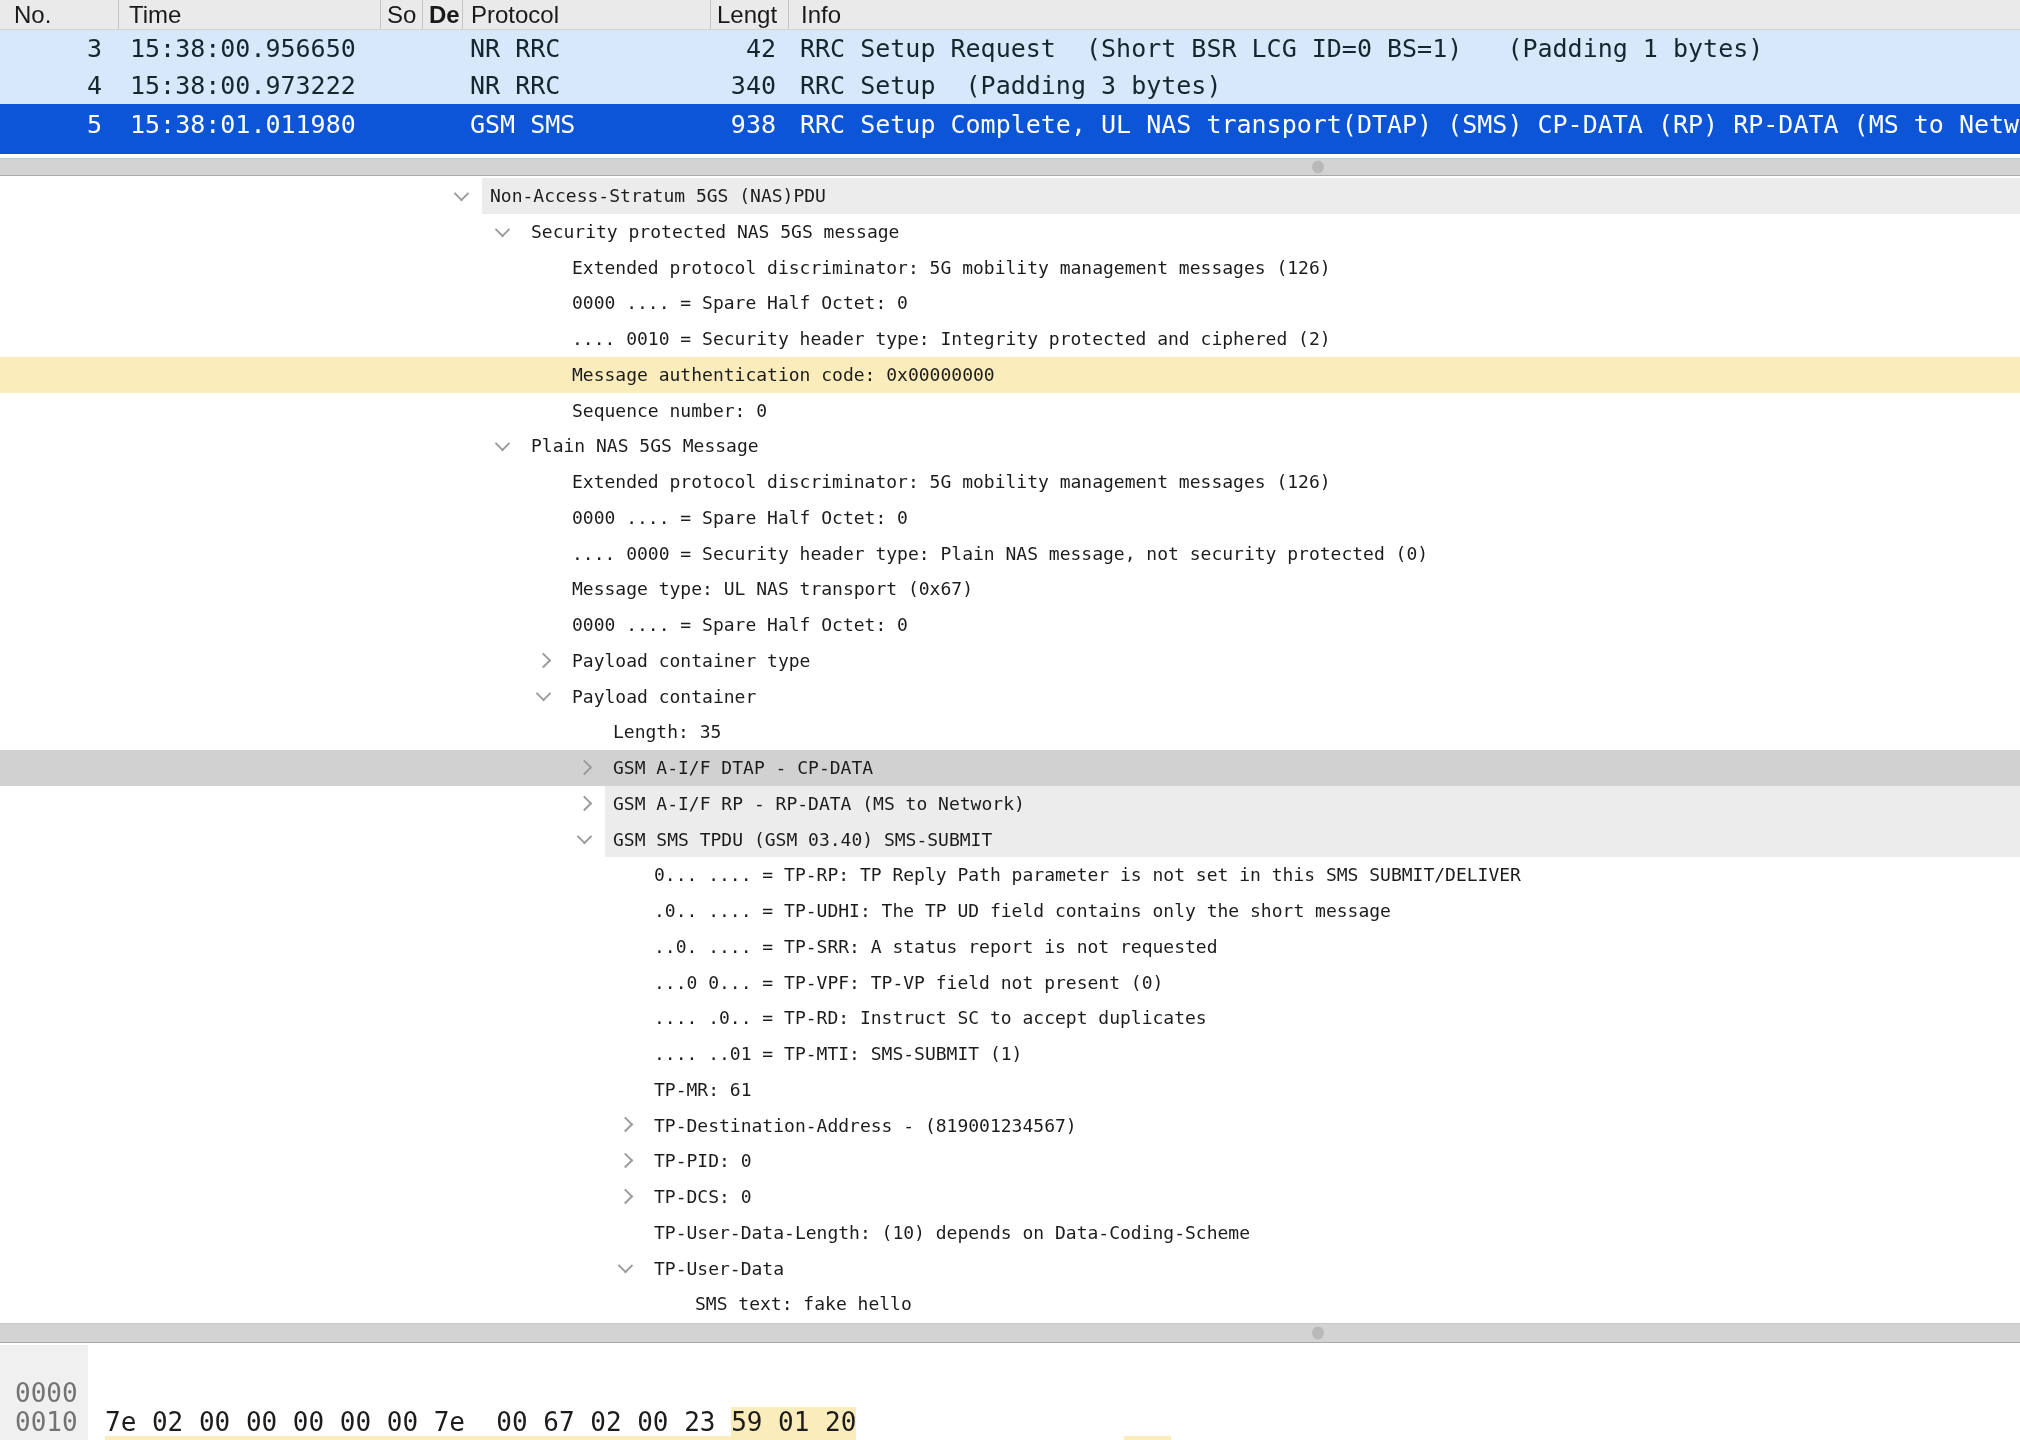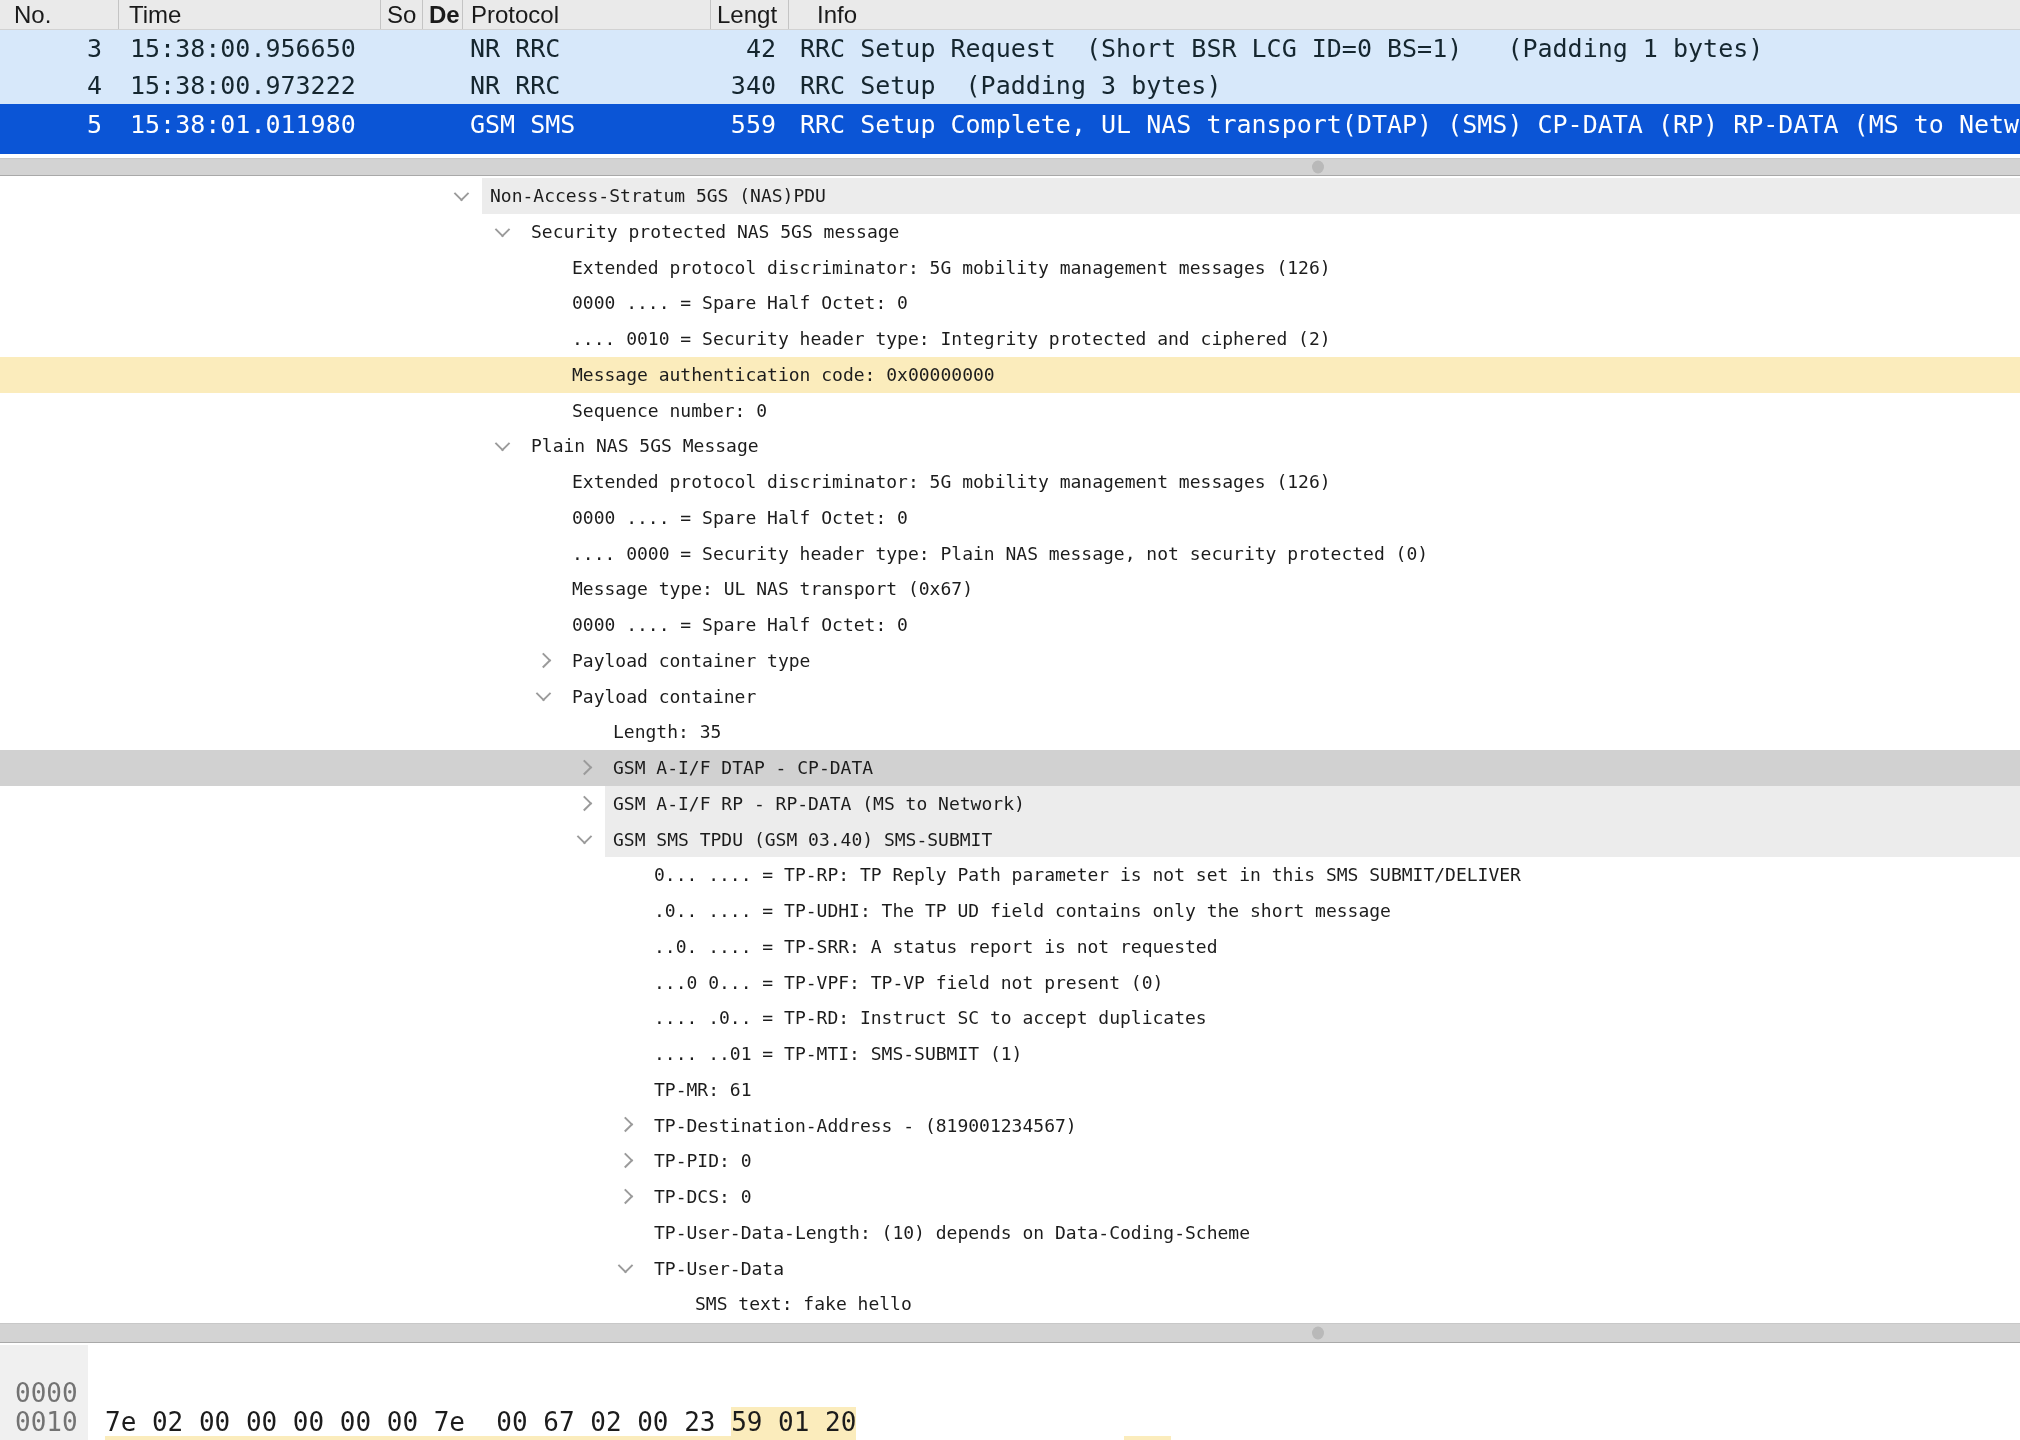--- a/index.html
+++ b/index.html
@@ -14,21 +14,21 @@
     font-family:"Liberation Sans",sans-serif;font-size:24px;color:#1a1a1a;box-sizing:border-box;
   }
   .hcell{display:flex;align-items:center;box-sizing:border-box;border-left:1px solid #c4c4c4;
     overflow:hidden;white-space:nowrap;}
   .hcell.col-no{width:118px;padding-left:14px;border-left:none;}
   .hcell.col-time{width:262px;padding-left:10px;}
   .hcell.col-src{width:42px;padding-left:6px;}
   .hcell.col-dst{width:40px;padding-left:6px;font-weight:bold;}
   .hcell.col-proto{width:248px;padding-left:8px;}
   .hcell.col-len{width:78px;padding-left:6px;}
-  .hcell.col-info{flex:1;padding-left:28px;}
+  .hcell.col-info{flex:1;padding-left:12px;}
   .prow{display:flex;height:37px;line-height:37px;background:var(--row-blue);color:#15262f;
     font-size:25px;white-space:pre;}
   .prow.selected{height:50px;line-height:42px;background:var(--selection-blue);color:#ffffff;}
   .pcell{overflow:hidden;box-sizing:border-box;}
   .pcell.c-no{width:118px;text-align:right;padding-right:16px;}
   .pcell.c-time{width:262px;padding-left:12px;}
   .pcell.c-src{width:42px;}
   .pcell.c-dst{width:40px;}
   .pcell.c-proto{width:248px;padding-left:8px;}
   .pcell.c-len{width:78px;text-align:right;padding-right:12px;}
@@ -95,21 +95,21 @@
     <div class="pcell c-proto">NR RRC</div>
     <div class="pcell c-len">340</div>
     <div class="pcell c-info">RRC Setup  (Padding 3 bytes)</div>
   </div>
       <div class="prow selected">
     <div class="pcell c-no">5</div>
     <div class="pcell c-time">15:38:01.011980</div>
     <div class="pcell c-src"></div>
     <div class="pcell c-dst"></div>
     <div class="pcell c-proto">GSM SMS</div>
-    <div class="pcell c-len">559</div>
+    <div class="pcell c-len">938</div>
     <div class="pcell c-info">RRC Setup Complete, UL NAS transport(DTAP) (SMS) CP-DATA (RP) RP-DATA (MS to Network)</div>
   </div>
     </div>
 </div>
 
 <div class="splitter s-top">
   <div class="dot"></div>
 </div>
 
 <div class="tree" id="tree">

